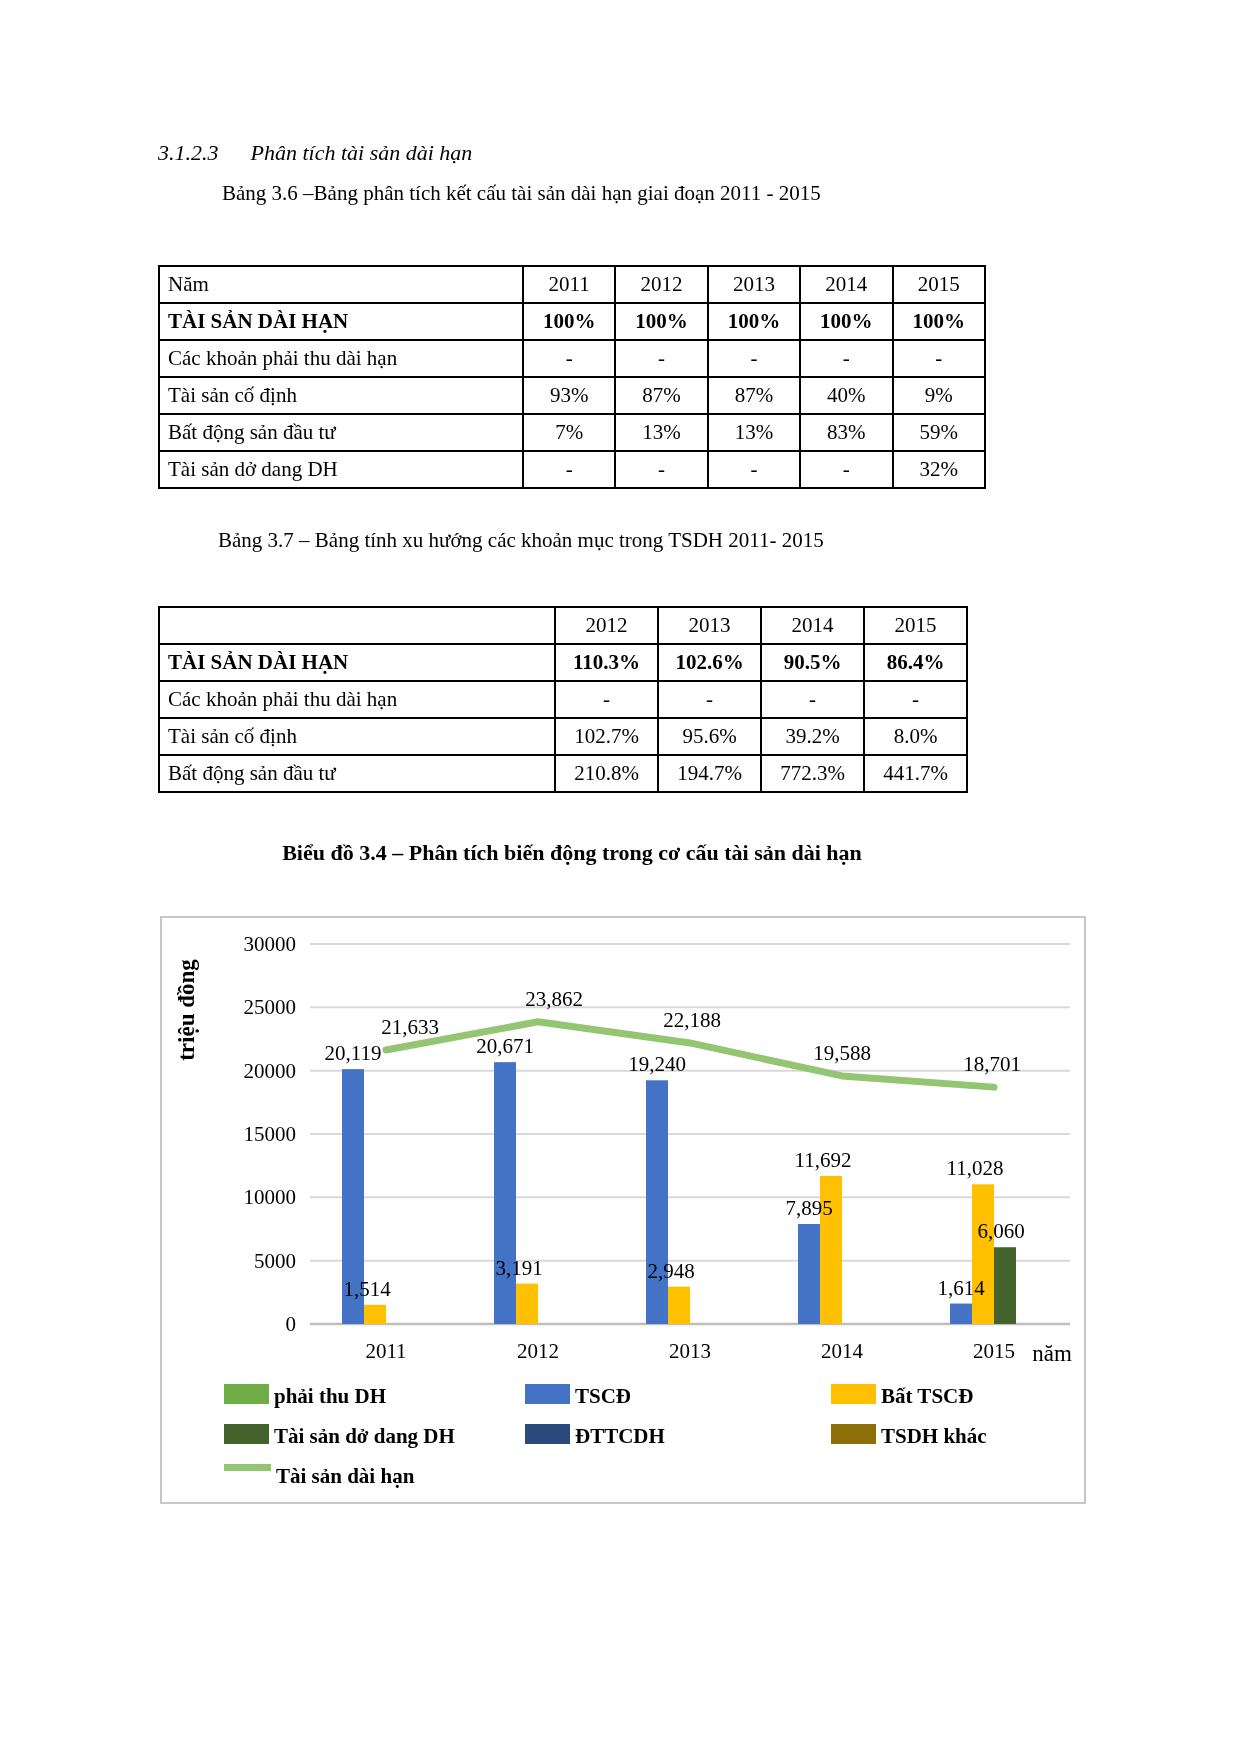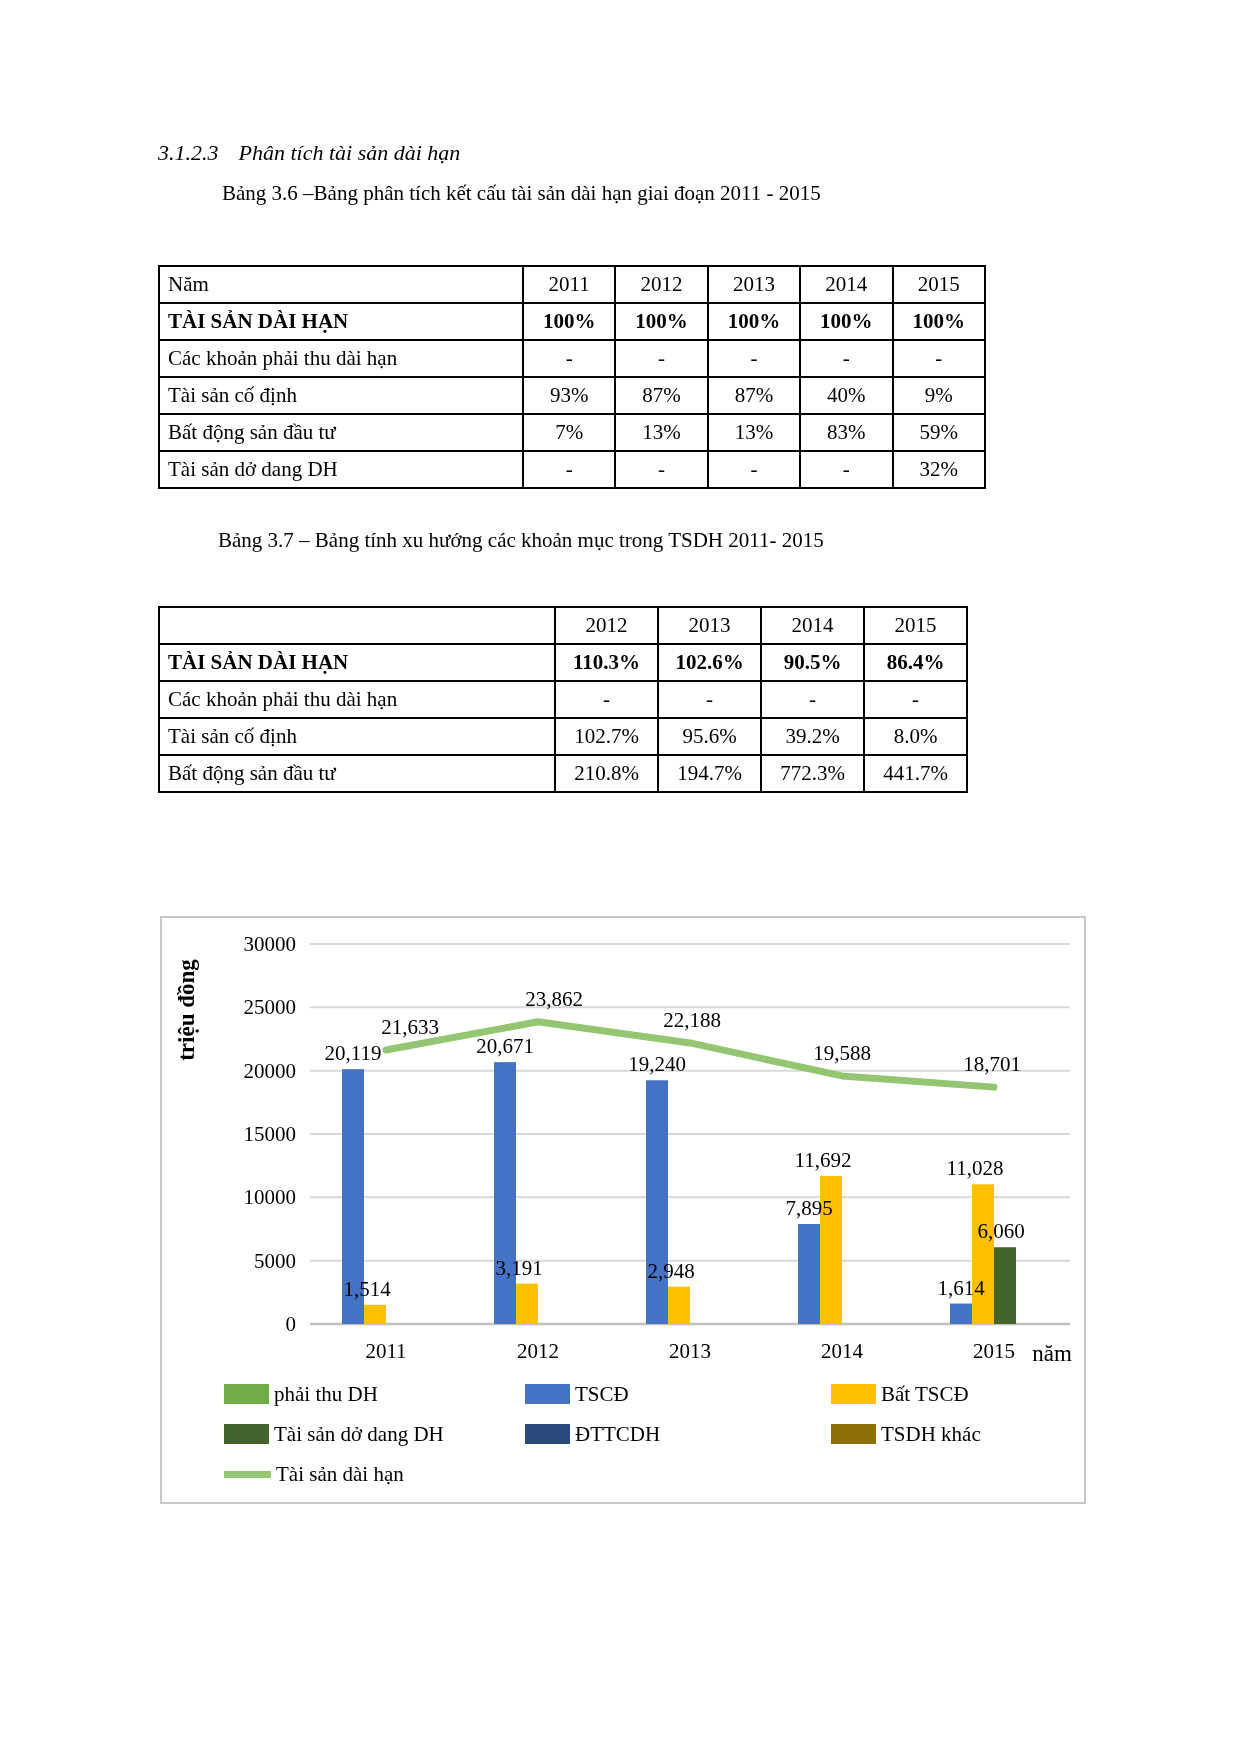--- a/index.html
+++ b/index.html
@@ -3,21 +3,21 @@
 <meta charset="utf-8">
 <style>
   html,body{margin:0;padding:0;background:#ffffff;}
   .page{
     position:relative;width:1240px;height:1754px;background:#ffffff;
     font-family:"Liberation Serif","DejaVu Serif",serif;color:#000;overflow:hidden;
   }
   .section-heading{
     position:absolute;left:158px;top:140px;font-size:22px;font-style:italic;white-space:nowrap;
   }
-  .section-heading .num{margin-right:20px;}
+  .section-heading .num{margin-right:32px;}
   .table-caption{position:absolute;font-size:21px;white-space:nowrap;}
   #caption1{left:222px;top:181px;}
   #caption2{left:218px;top:528px;}
   table.data-table{border-collapse:collapse;position:absolute;table-layout:fixed;}
   #table1{left:158px;top:265px;width:828px;}
   #table2{left:158px;top:606px;width:810px;}
   table.data-table td,table.data-table th{
     border:2px solid #000;font-size:21px;font-weight:normal;height:35px;
     padding:0 4px 0 8px;text-align:left;vertical-align:middle;overflow:hidden;white-space:nowrap;
   }
@@ -29,21 +29,21 @@
   }
   .chart-box{
     position:absolute;left:160px;top:916px;width:926px;height:588px;
     border:2px solid #c9c7c5;background:#fff;box-sizing:border-box;
   }
   .chart-box svg{position:absolute;left:0;top:0;}
   .legend{
     position:absolute;left:62px;top:466px;width:845px;
     display:grid;grid-template-columns:301px 306px 1fr;row-gap:20px;
   }
-  .legend-item{display:flex;align-items:center;height:20px;}
+  .legend-item{display:flex;height:20px;font-weight:bold;}
   .legend-swatch{width:45px;height:20px;flex:0 0 auto;}
   .legend-swatch.line{height:7px;width:47px;}
   .legend-label{font-size:21px;margin-left:5px;white-space:nowrap;}
   .page-number{position:absolute;left:158px;top:1618px;width:828px;text-align:center;font-size:21px;}
 </style>
 </head>
 <body>
 
 <div class="page">
 
@@ -145,20 +145,21 @@
         <tr>
           <td>Bất động sản đầu tư</td>
           <td class="val">210.8%</td>
           <td class="val">194.7%</td>
           <td class="val">772.3%</td>
           <td class="val">441.7%</td>
         </tr>
       </tbody>
   </table>
 
+  <div class="chart-title">Biểu đồ 3.4 – Phân tích biến động trong cơ cấu tài sản dài hạn</div>
 
   <div class="chart-box">
     <svg id="chart-svg" width="926" height="466" viewBox="0 0 926 466">
         <line x1="148" y1="406" x2="908" y2="406" stroke="#bfbfbf" stroke-width="2.5"></line>
         <text x="134" y="413" text-anchor="end" font-size="21" font-family="Liberation Serif, DejaVu Serif, serif" fill="#000">0</text>
         <line x1="148" y1="342.6666666666667" x2="908" y2="342.6666666666667" stroke="#d9d9d9" stroke-width="2"></line>
         <text x="134" y="349.6666666666667" text-anchor="end" font-size="21" font-family="Liberation Serif, DejaVu Serif, serif" fill="#000">5000</text>
         <line x1="148" y1="279.33333333333337" x2="908" y2="279.33333333333337" stroke="#d9d9d9" stroke-width="2"></line>
         <text x="134" y="286.33333333333337" text-anchor="end" font-size="21" font-family="Liberation Serif, DejaVu Serif, serif" fill="#000">10000</text>
         <line x1="148" y1="216" x2="908" y2="216" stroke="#d9d9d9" stroke-width="2"></line>

